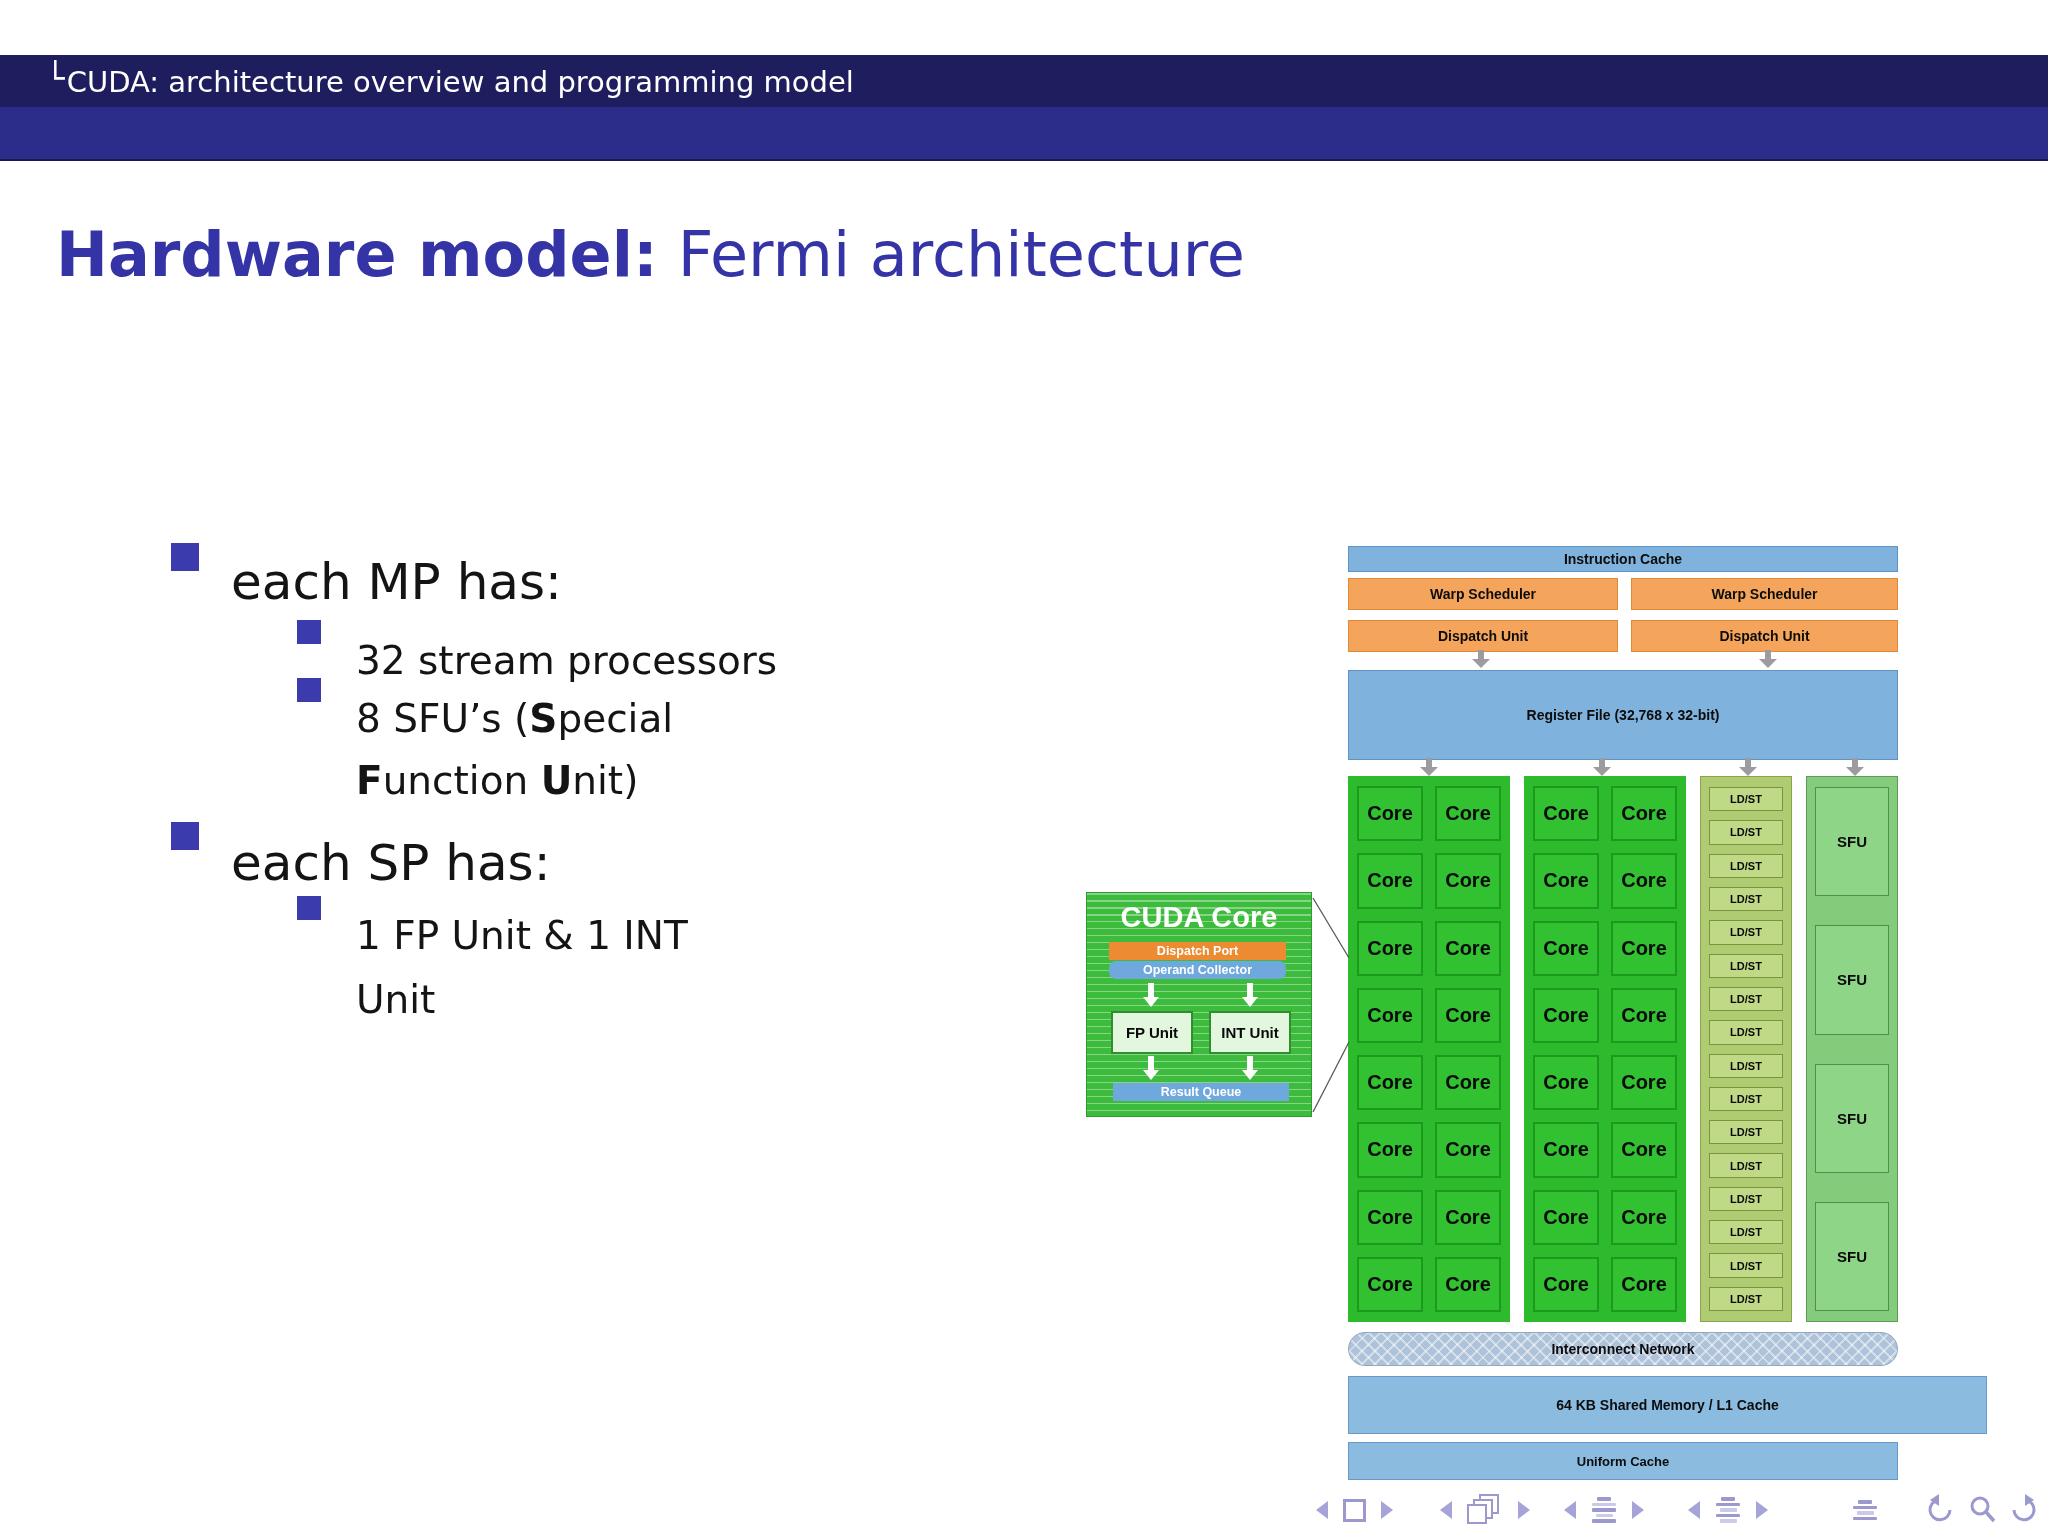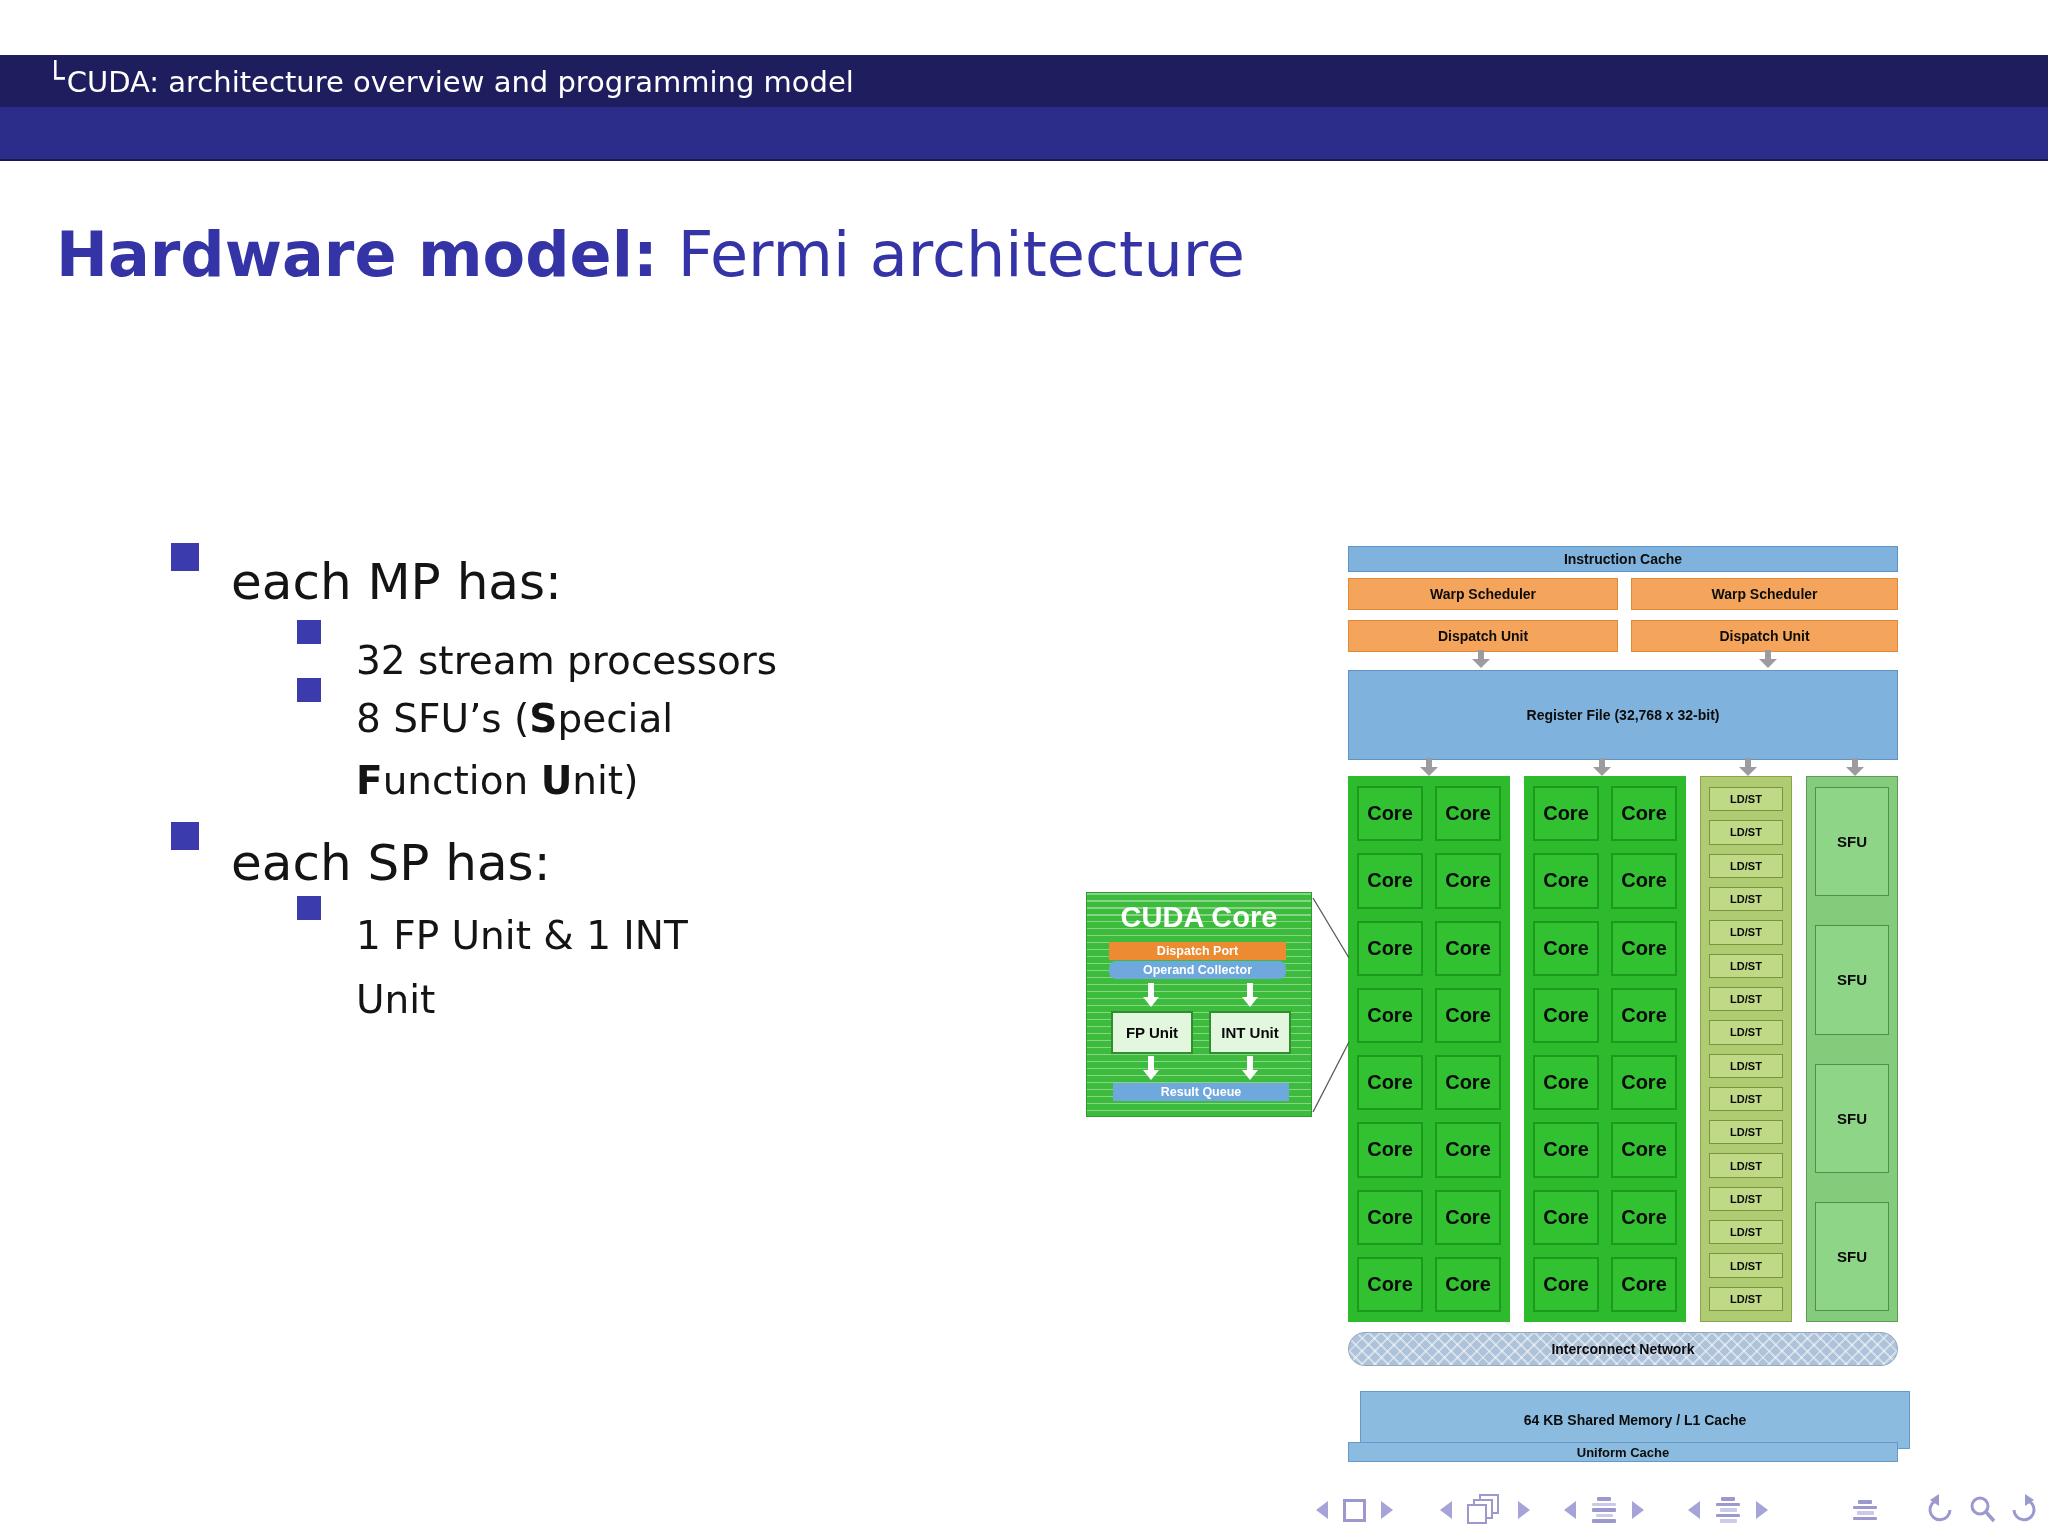--- a/index.html
+++ b/index.html
@@ -65,22 +65,22 @@
   .ldst-box{background:#bfd986;border:1px solid #7a943e;display:flex;align-items:center;
             justify-content:center;font-weight:bold;font-size:11px;color:#0a0a0a;}
   .sfu-box{background:#8fd587;border:1px solid #4f8f49;display:flex;align-items:center;
            justify-content:center;font-weight:bold;font-size:15px;color:#0a0a0a;}
 
   .icn{left:0;top:786px;width:550px;height:34px;border-radius:17px;font-size:14px;
        background-color:#aec2d9;border:1px solid #93a9c2;
        background-image:
          repeating-linear-gradient(45deg, rgba(255,255,255,0.45) 0 2px, transparent 2px 9px),
          repeating-linear-gradient(-45deg, rgba(255,255,255,0.45) 0 2px, transparent 2px 9px);}
-  .shm{left:12px;top:830px;width:550px;height:58px;font-size:14px;background:#8bbce0;border:1px solid #679acb;margin-top:15px;}
-  .uc{left:0;top:896px;width:550px;height:20px;font-size:13px;background:#8bbce0;border:1px solid #679acb;}
+  .shm{left:0;top:830px;width:639px;height:58px;font-size:14px;background:#8bbce0;border:1px solid #679acb;}
+  .uc{left:0;top:896px;width:550px;height:38px;font-size:13px;background:#8bbce0;border:1px solid #679acb;}
 
   
   .cc{position:absolute;left:1086px;top:892px;width:226px;height:225px;
       font-family:"Liberation Sans",sans-serif;background-color:#3dbb3d;
       background-image:repeating-linear-gradient(to bottom, rgba(255,255,255,0.38) 0 1.5px, transparent 1.5px 7px);
       border:1px solid #2aa02a;}
   .cc .cctitle{position:absolute;left:0;top:8px;width:100%;text-align:center;color:#ffffff;
                font-weight:bold;font-size:29px;}
   .cc .bar{position:absolute;display:flex;align-items:center;justify-content:center;
            font-weight:bold;font-size:12.5px;color:#ffffff;}

